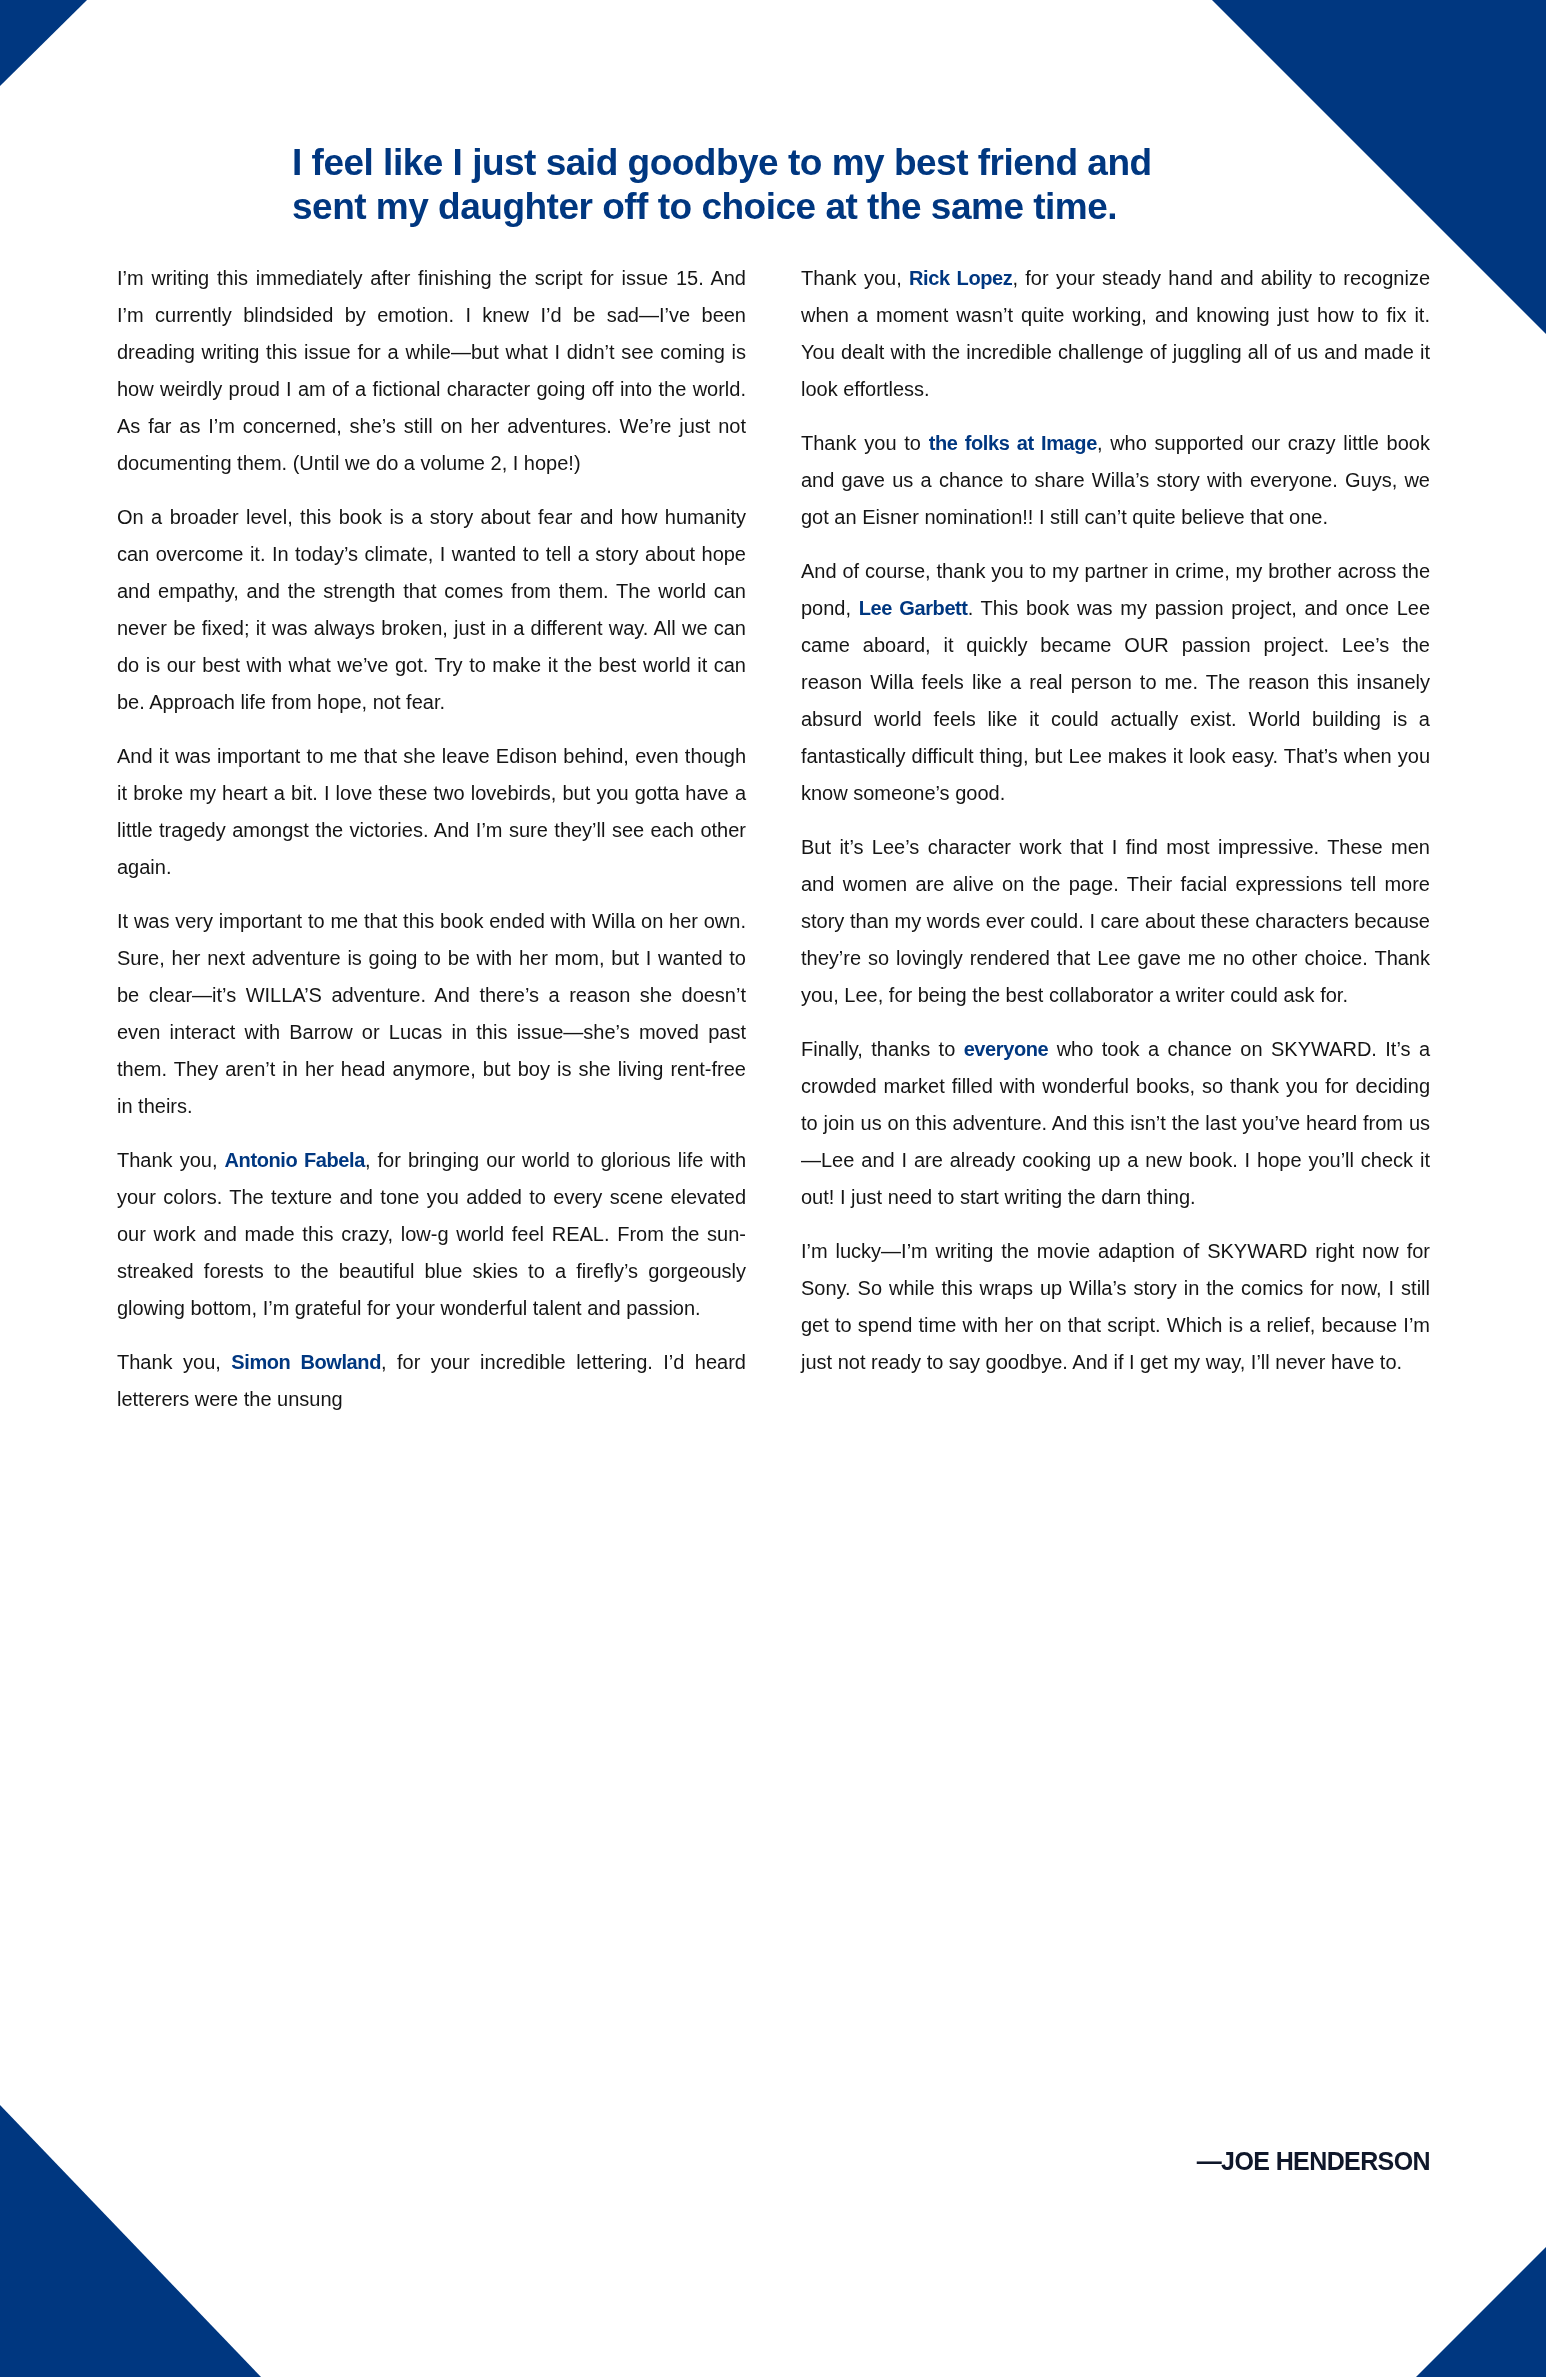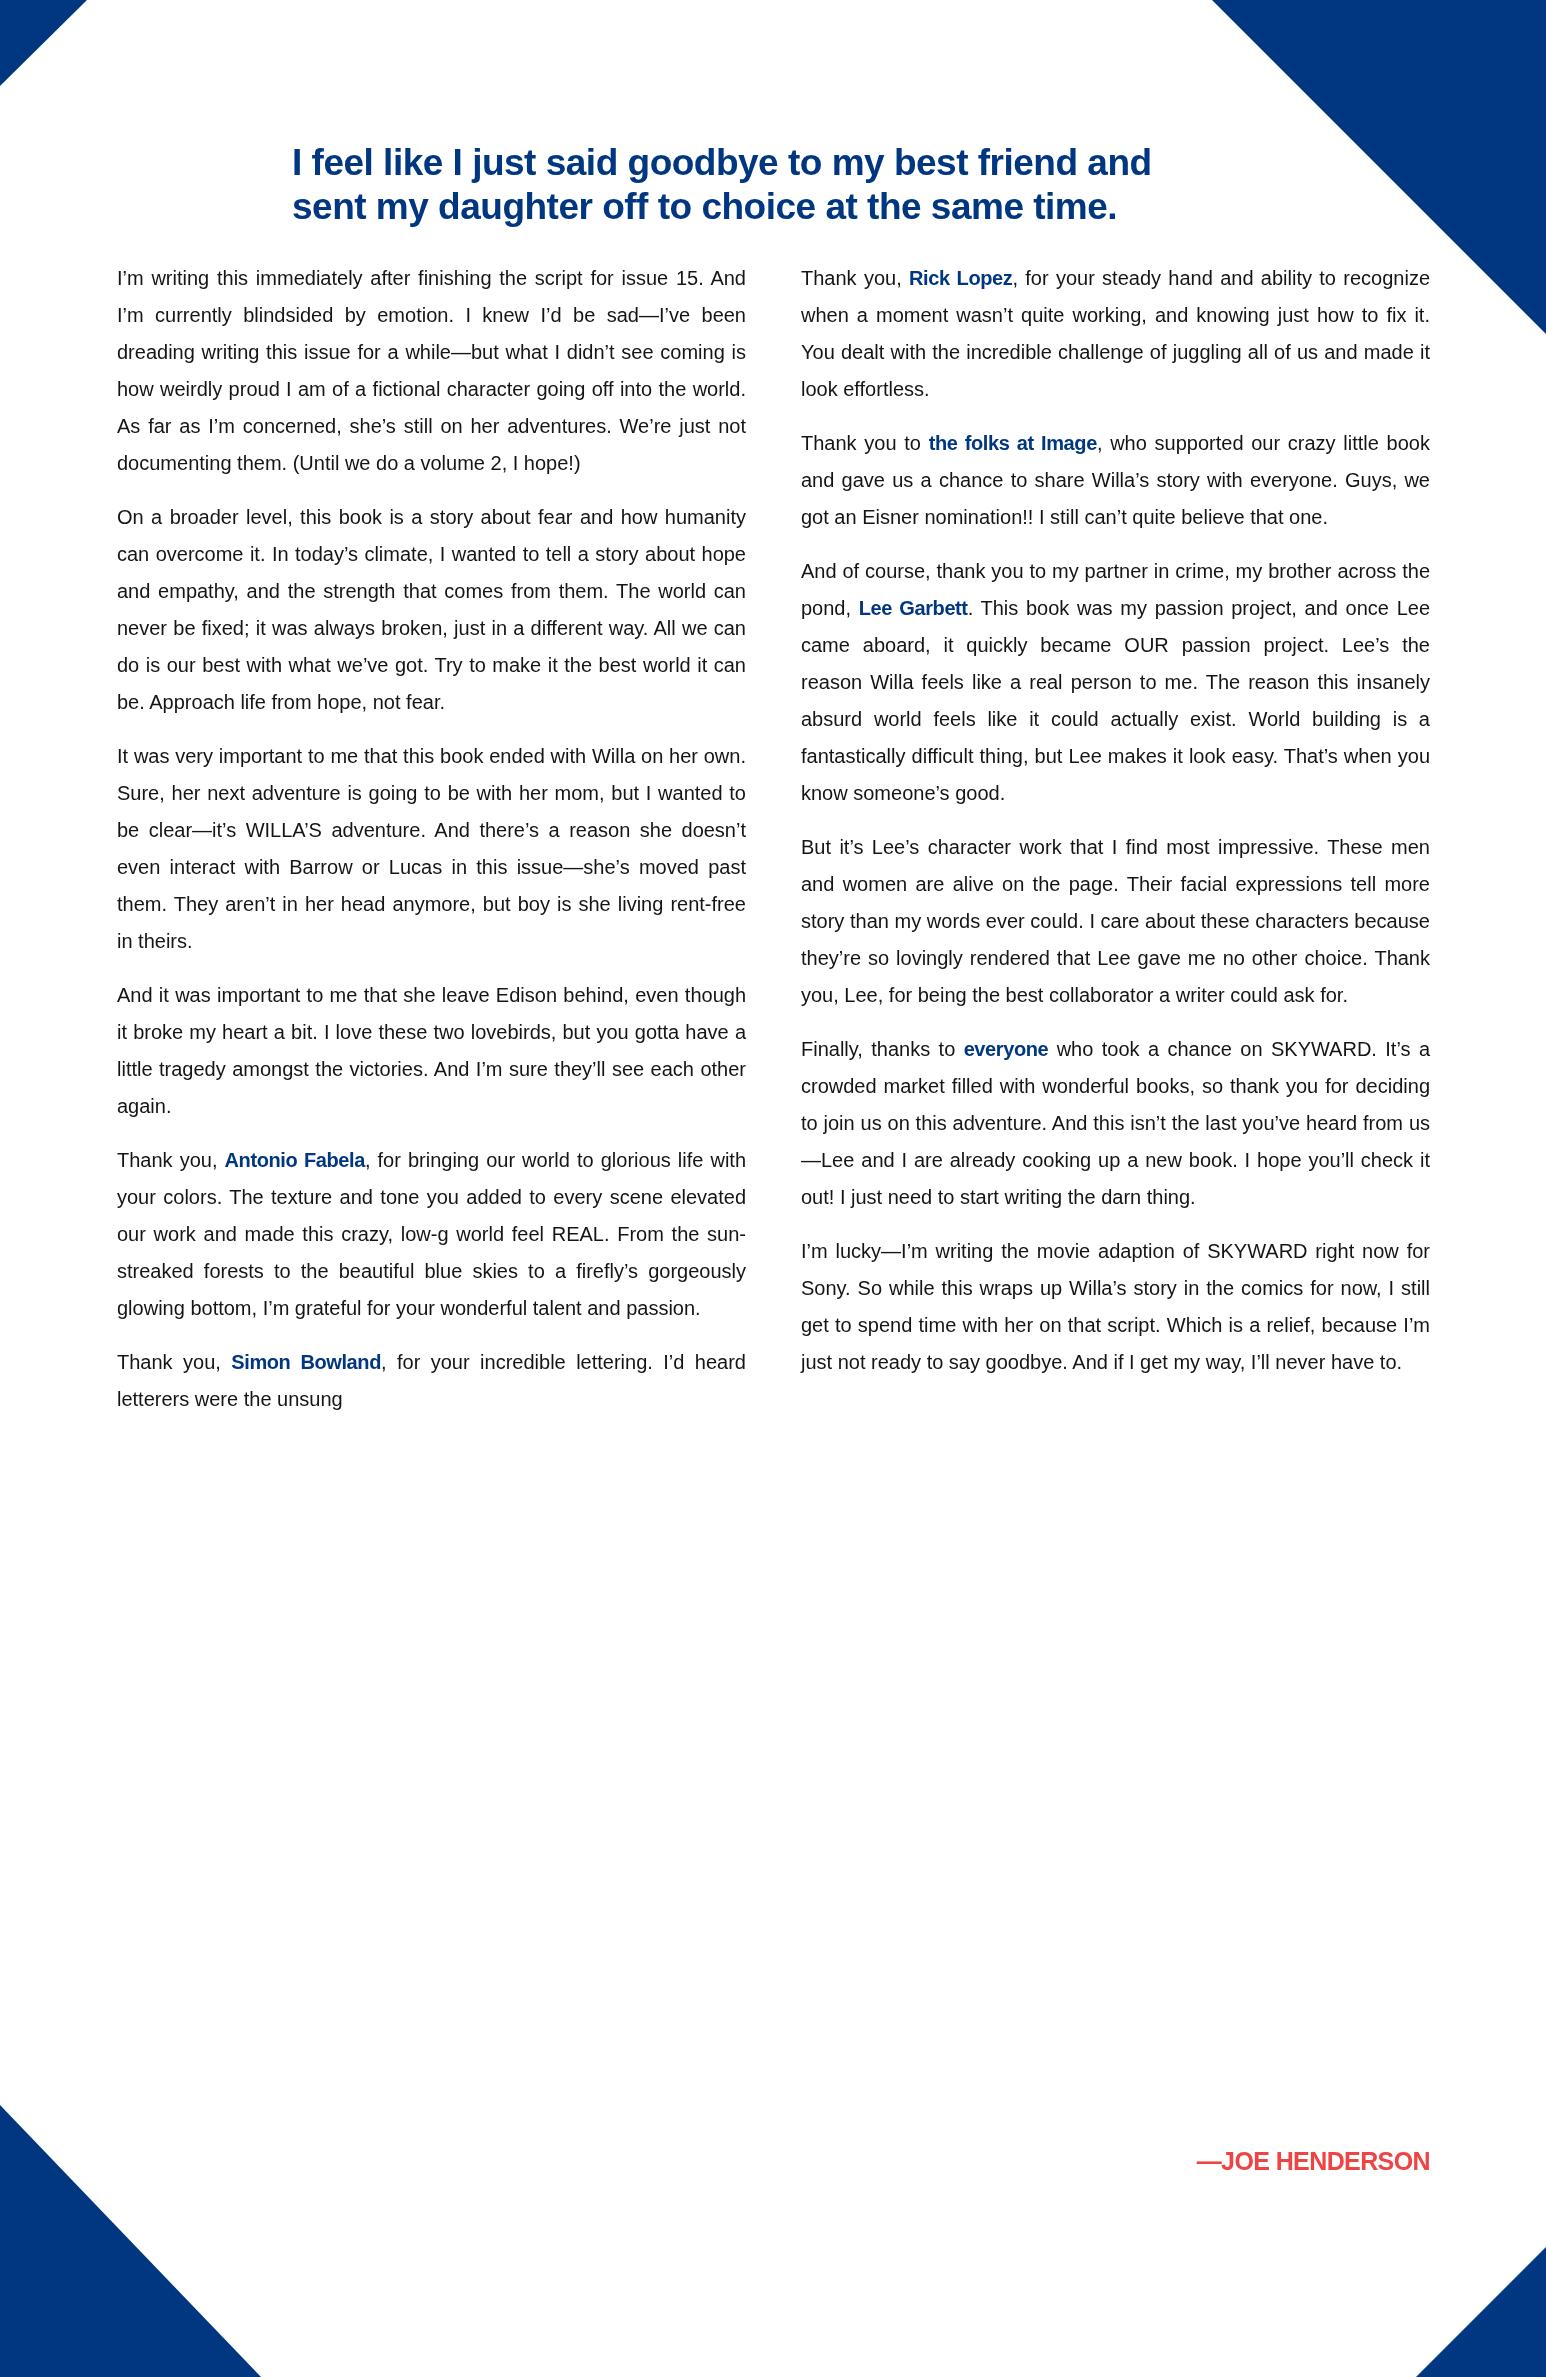--- a/index.html
+++ b/index.html
@@ -62,21 +62,21 @@
     letter-spacing: -0.4px;
   }
   .signature {
     position: absolute;
     top: 2146px;
     right: 117px;
     font-family: "Liberation Sans", sans-serif;
     font-weight: bold;
     font-size: 25px;
     line-height: 31px;
-    color: #ef4444;
+    color: #0f172a;
     letter-spacing: -0.6px;
     text-align: right;
   }
 </style>
 </head>
 <body>
 
 <svg id="corner-tl" class="corner" viewBox="0 0 112 110" preserveAspectRatio="none">
   <polygon points="0,0 112,0 0,110"></polygon>
 </svg>
@@ -91,22 +91,22 @@
 </svg>
 
 <h1 class="heading">
   <span>I feel like I just said goodbye to my best friend and</span>
   <span>sent my daughter off to choice at the same time.</span>
 </h1>
 
 <div id="col-left" class="column">
     <p><span>I’m writing this immediately after finishing the script for issue 15. And I’m currently blindsided by emotion. I knew I’d be sad—I’ve been dreading writing this issue for a while—but what I didn’t see coming is how weirdly proud I am of a fictional character going off into the world. As far as I’m concerned, she’s still on her adventures. We’re just not documenting them. (Until we do a volume 2, I hope!)</span></p>
     <p><span>On a broader level, this book is a story about fear and how humanity can overcome it. In today’s climate, I wanted to tell a story about hope and empathy, and the strength that comes from them. The world can never be fixed; it was always broken, just in a different way. All we can do is our best with what we’ve got. Try to make it the best world it can be. Approach life from hope, not fear.</span></p>
+    <p><span>And it was important to me that she leave Edison behind, even though it broke my heart a bit. I love these two lovebirds, but you gotta have a little tragedy amongst the victories. And I’m sure they’ll see each other again.</span></p>
     <p><span>It was very important to me that this book ended with Willa on her own. Sure, her next adventure is going to be with her mom, but I wanted to be clear—it’s WILLA’S adventure. And there’s a reason she doesn’t even interact with Barrow or Lucas in this issue—she’s moved past them. They aren’t in her head anymore, but boy is she living rent-free in theirs.</span></p>
-    <p><span>And it was important to me that she leave Edison behind, even though it broke my heart a bit. I love these two lovebirds, but you gotta have a little tragedy amongst the victories. And I’m sure they’ll see each other again.</span></p>
     <p><span>Thank you, </span><span class="name">Antonio Fabela</span><span>, for bringing our world to glorious life with your colors. The texture and tone you added to every scene elevated our work and made this crazy, low-g world feel REAL. From the sun-streaked forests to the beautiful blue skies to a firefly’s gorgeously glowing bottom, I’m grateful for your wonderful talent and passion.</span></p>
     <p><span>Thank you, </span><span class="name">Simon Bowland</span><span>, for your incredible lettering. I’d heard letterers were the unsung</span></p>
   </div>
 <div id="col-right" class="column">
     <p><span>Thank you, </span><span class="name">Rick Lopez</span><span>, for your steady hand and ability to recognize when a moment wasn’t quite working, and knowing just how to fix it. You dealt with the incredible challenge of juggling all of us and made it look effortless.</span></p>
     <p><span>Thank you to </span><span class="name">the folks at Image</span><span>, who supported our crazy little book and gave us a chance to share Willa’s story with everyone. Guys, we got an Eisner nomination!! I still can’t quite believe that one.</span></p>
     <p><span>And of course, thank you to my partner in crime, my brother across the pond, </span><span class="name">Lee Garbett</span><span>. This book was my passion project, and once Lee came aboard, it quickly became OUR passion project. Lee’s the reason Willa feels like a real person to me. The reason this insanely absurd world feels like it could actually exist. World building is a fantastically difficult thing, but Lee makes it look easy. That’s when you know someone’s good.</span></p>
     <p><span>But it’s Lee’s character work that I find most impressive. These men and women are alive on the page. Their facial expressions tell more story than my words ever could. I care about these characters because they’re so lovingly rendered that Lee gave me no other choice. Thank you, Lee, for being the best collaborator a writer could ask for.</span></p>
     <p><span>Finally, thanks to </span><span class="name">everyone</span><span> who took a chance on SKYWARD. It’s a crowded market filled with wonderful books, so thank you for deciding to join us on this adventure. And this isn’t the last you’ve heard from us—Lee and I are already cooking up a new book. I hope you’ll check it out! I just need to start writing the darn thing.</span></p>
     <p><span>I’m lucky—I’m writing the movie adaption of SKYWARD right now for Sony. So while this wraps up Willa’s story in the comics for now, I still get to spend time with her on that script. Which is a relief, because I’m just not ready to say goodbye. And if I get my way, I’ll never have to.</span></p>

